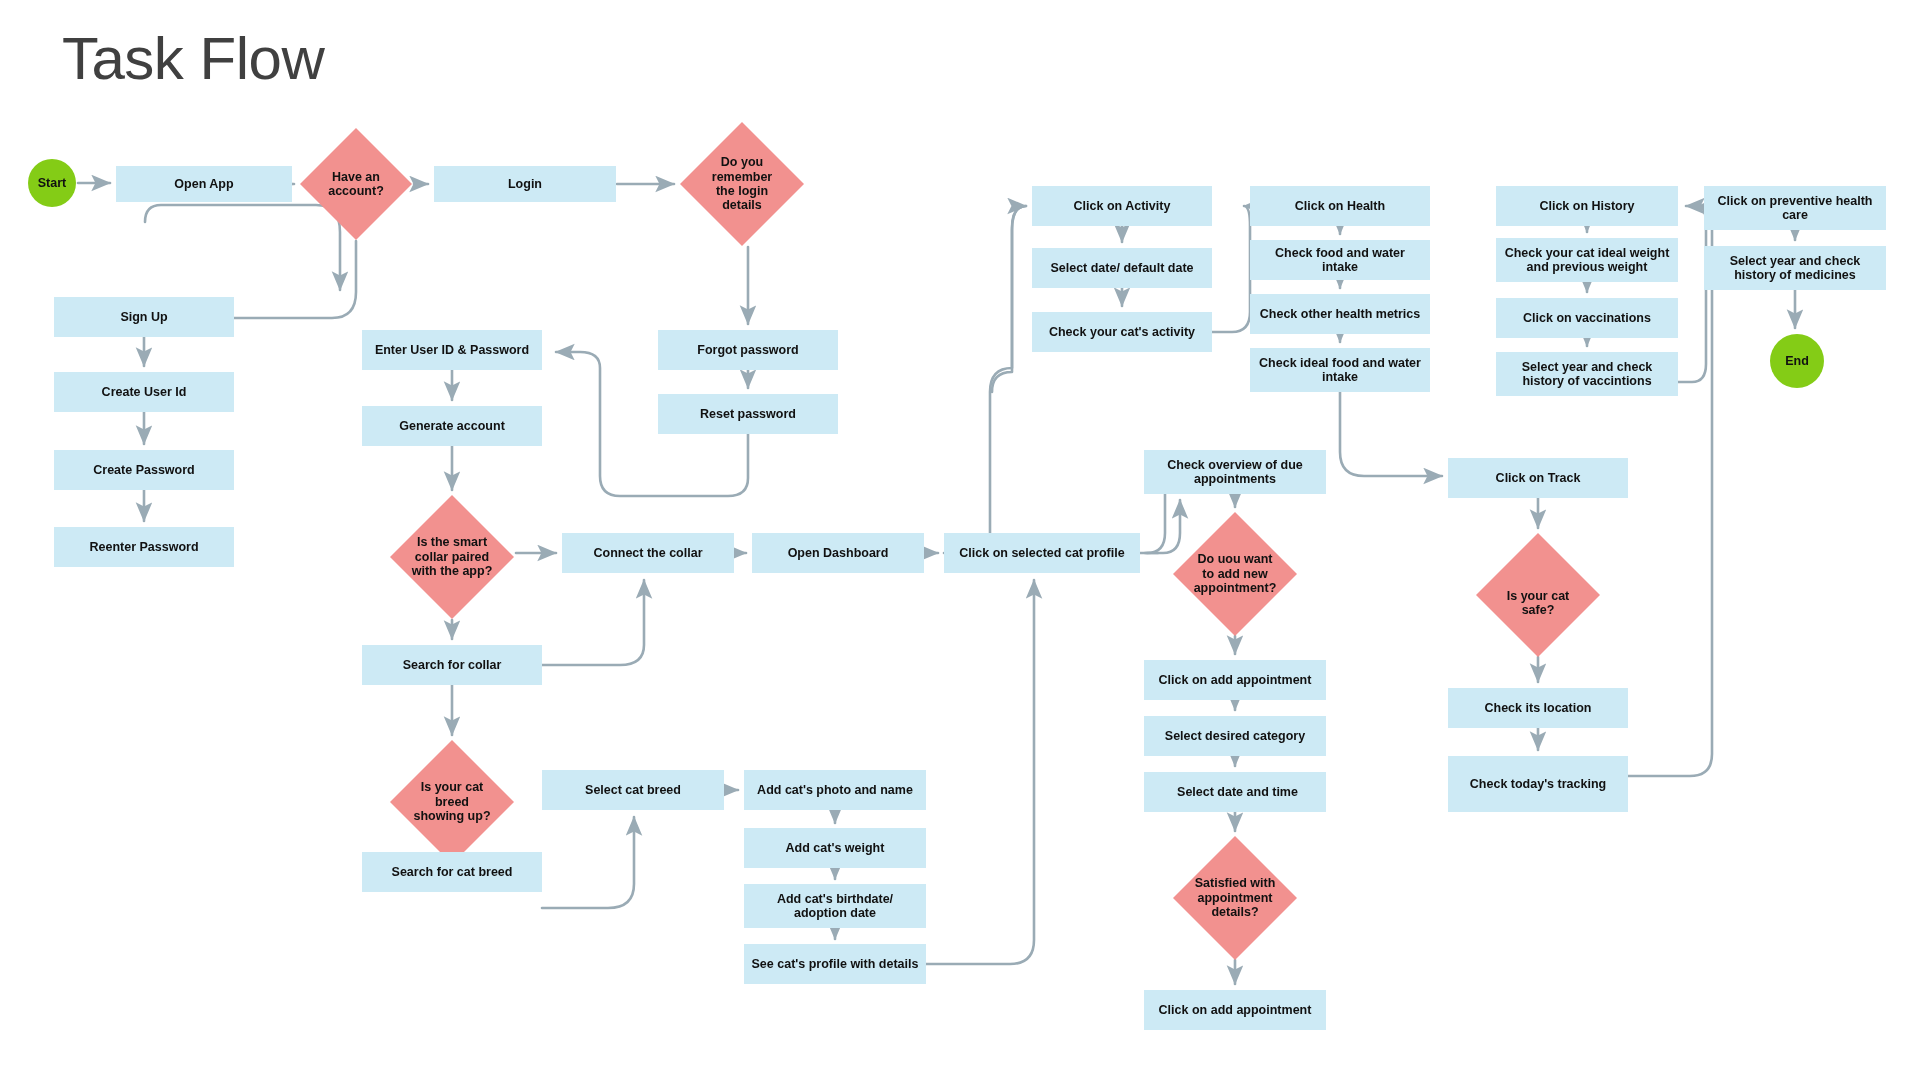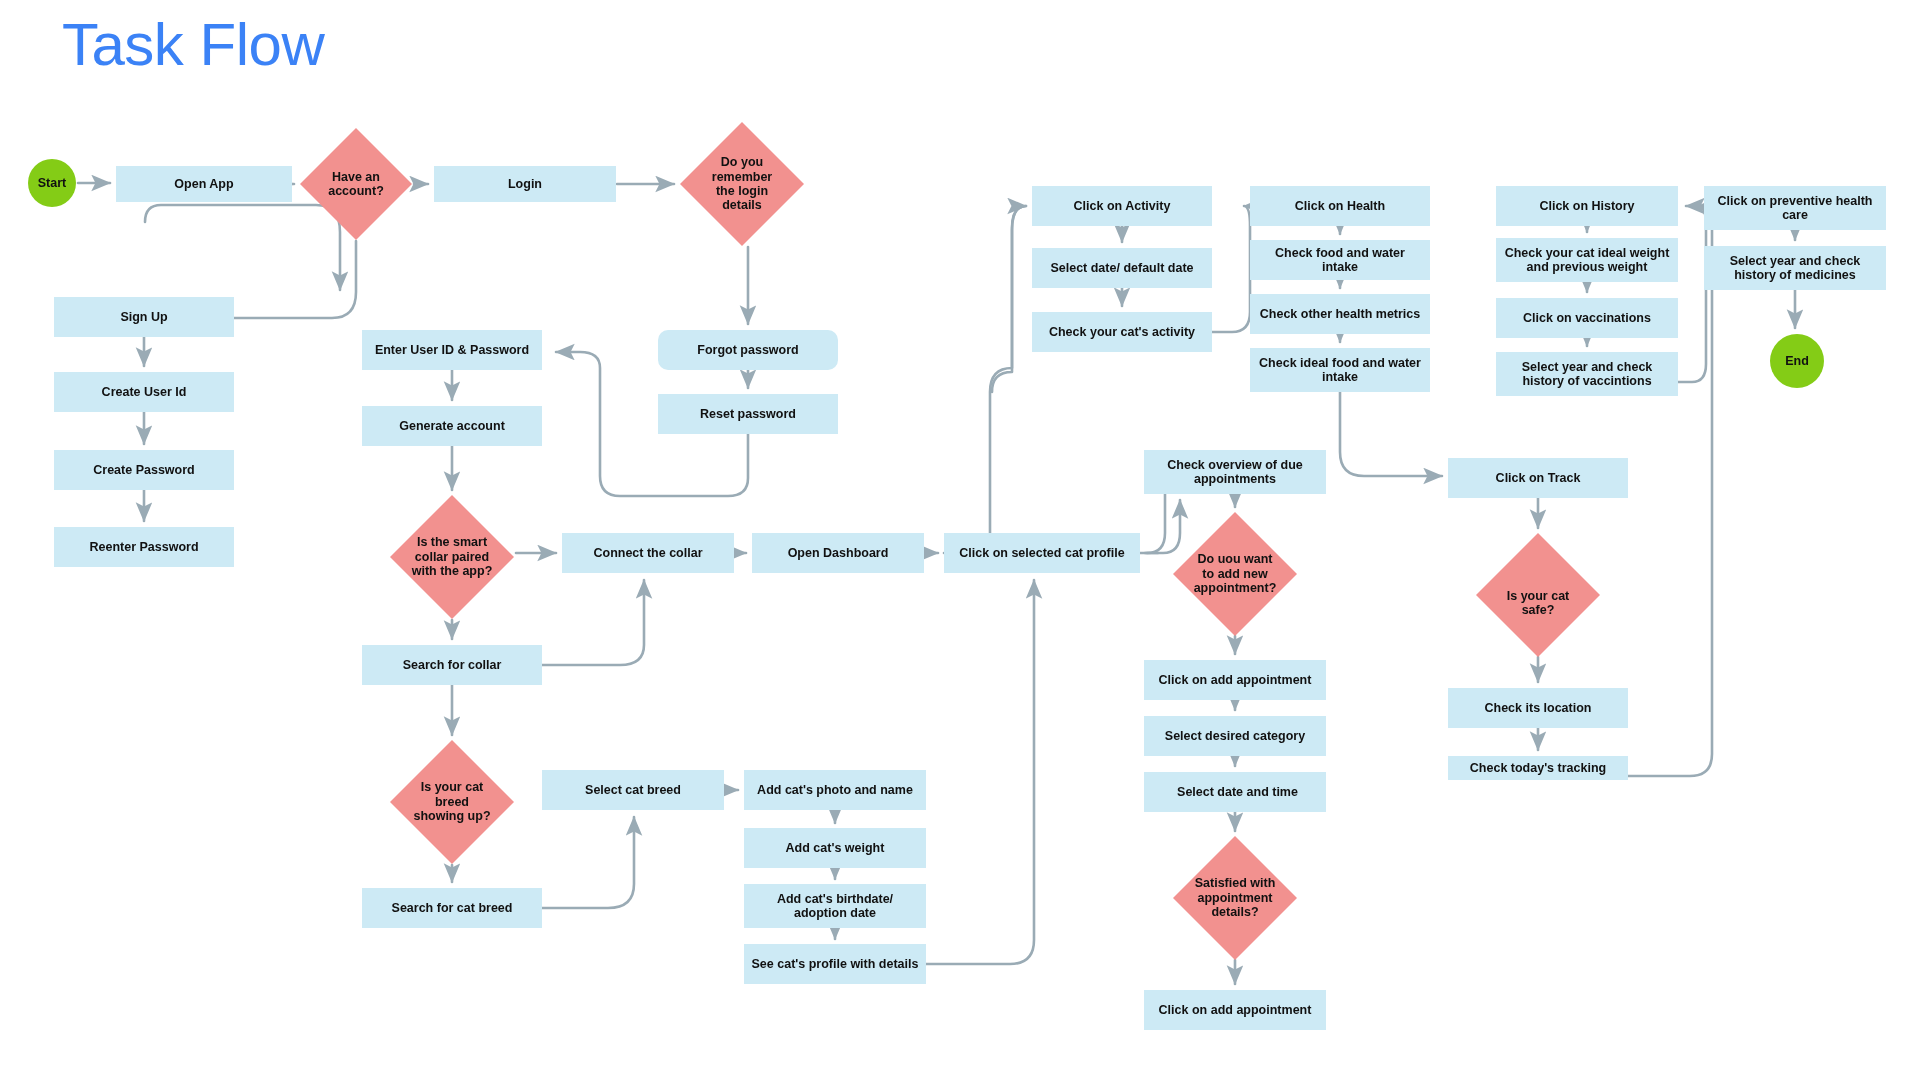--- a/index.html
+++ b/index.html
@@ -15,25 +15,25 @@
   }
   #canvas {
     position: relative;
     width: 1920px;
     height: 1080px;
     background: #ffffff;
   }
   #page-title {
     position: absolute;
     left: 62px;
-    top: 10px;
+    top: 24px;
     font-size: 60px;
     font-weight: 400;
     letter-spacing: -0.5px;
-    color: #3b82f6;
+    color: #404040;
     font-family: "Liberation Sans", sans-serif;
     white-space: nowrap;
   }
   svg#edges {
     position: absolute;
     left: 0;
     top: 0;
     width: 1920px;
     height: 1080px;
     pointer-events: none;
@@ -227,21 +227,21 @@
   </div>
 
   <div class="node process" style="left:362px;top:330px;width:180px;height:40px;">
     <span class="lbl">Enter User ID &amp; Password</span>
   </div>
 
   <div class="node process" style="left:362px;top:406px;width:180px;height:40px;">
     <span class="lbl">Generate account</span>
   </div>
 
-  <div class="node process" style="left:658px;top:330px;width:180px;height:40px;border-radius:10px;">
+  <div class="node process" style="left:658px;top:330px;width:180px;height:40px;">
     <span class="lbl">Forgot password</span>
   </div>
 
   <div class="node process" style="left:658px;top:394px;width:180px;height:40px;">
     <span class="lbl">Reset password</span>
   </div>
 
   <div class="node decision" style="left:390px;top:495px;width:124px;height:124px;">
     <span class="dia-shape"></span>
     <span class="dia-label" style="max-width:84px;">Is the smart collar paired with the app?</span>
@@ -261,21 +261,21 @@
 
   <div class="node process" style="left:362px;top:645px;width:180px;height:40px;">
     <span class="lbl">Search for collar</span>
   </div>
 
   <div class="node decision" style="left:390px;top:740px;width:124px;height:124px;">
     <span class="dia-shape"></span>
     <span class="dia-label" style="max-width:82px;">Is your cat breed showing up?</span>
   </div>
 
-  <div class="node process" style="left:362px;top:888px;width:180px;height:40px;">
+  <div class="node process" style="left:362px;top:852px;width:180px;height:40px;">
     <span class="lbl">Search for cat breed</span>
   </div>
 
   <div class="node process" style="left:542px;top:770px;width:182px;height:40px;">
     <span class="lbl">Select cat breed</span>
   </div>
 
   <div class="node process" style="left:744px;top:770px;width:182px;height:40px;">
     <span class="lbl">Add cat's photo and name</span>
   </div>
@@ -384,17 +384,17 @@
 
   <div class="node decision" style="left:1476px;top:533px;width:124px;height:124px;">
     <span class="dia-shape"></span>
     <span class="dia-label" style="max-width:80px;margin-top:16px;">Is your cat safe?</span>
   </div>
 
   <div class="node process" style="left:1448px;top:688px;width:180px;height:40px;">
     <span class="lbl">Check its location</span>
   </div>
 
-  <div class="node process" style="left:1448px;top:756px;width:180px;height:24px;">
+  <div class="node process" style="left:1448px;top:756px;width:180px;height:56px;">
     <span class="lbl">Check today's tracking</span>
   </div>
 
 </div>
 
 </body></html>

